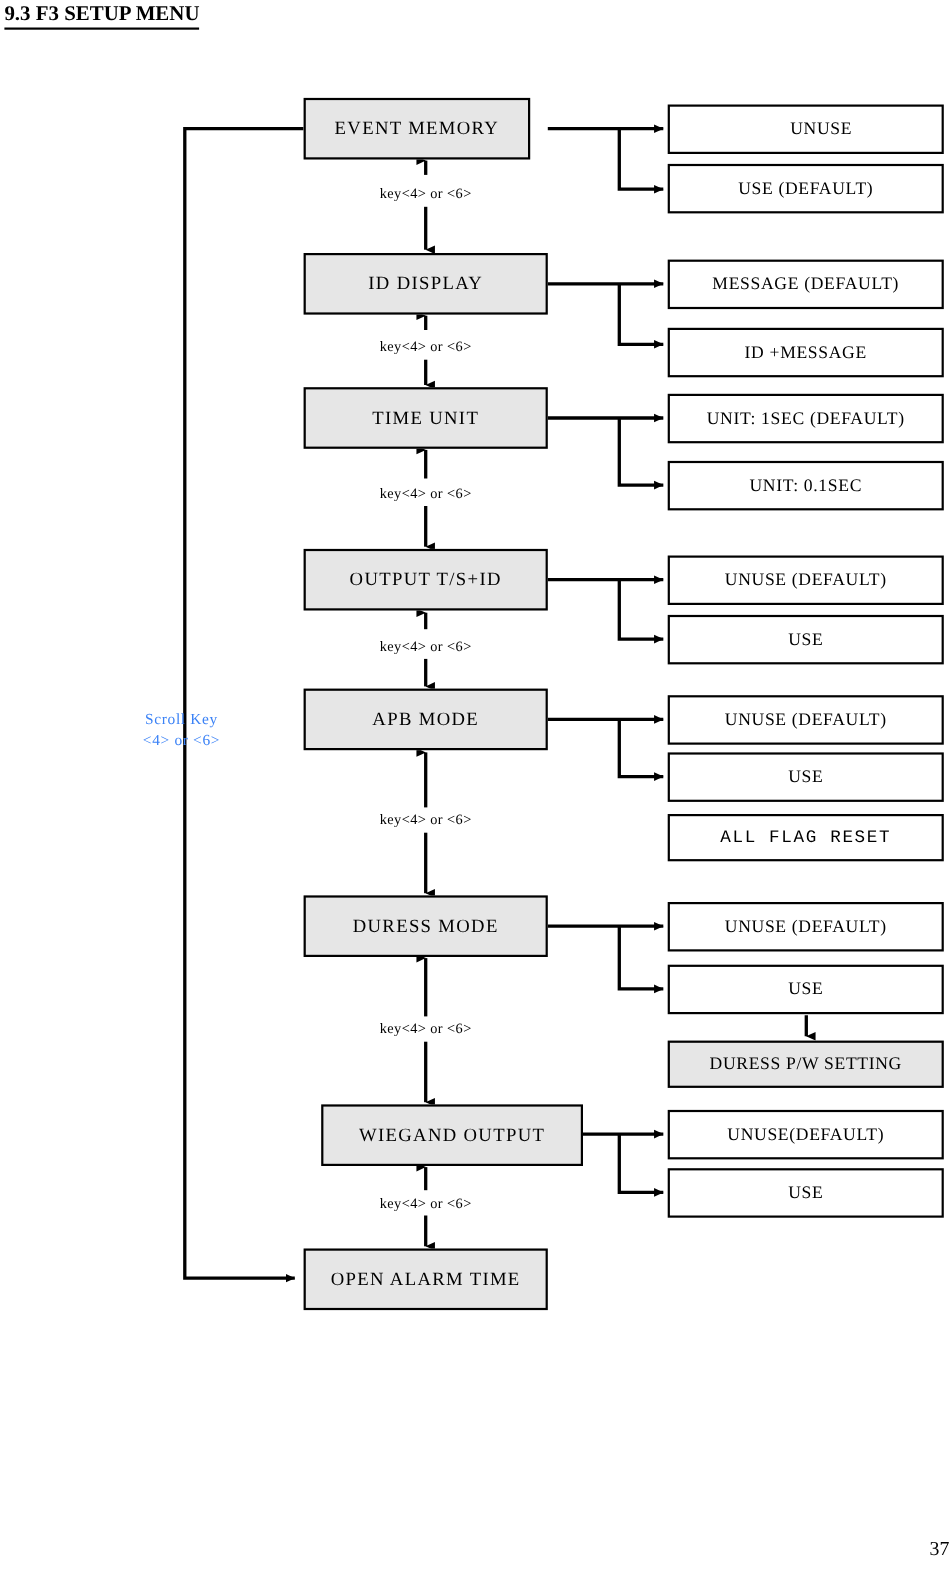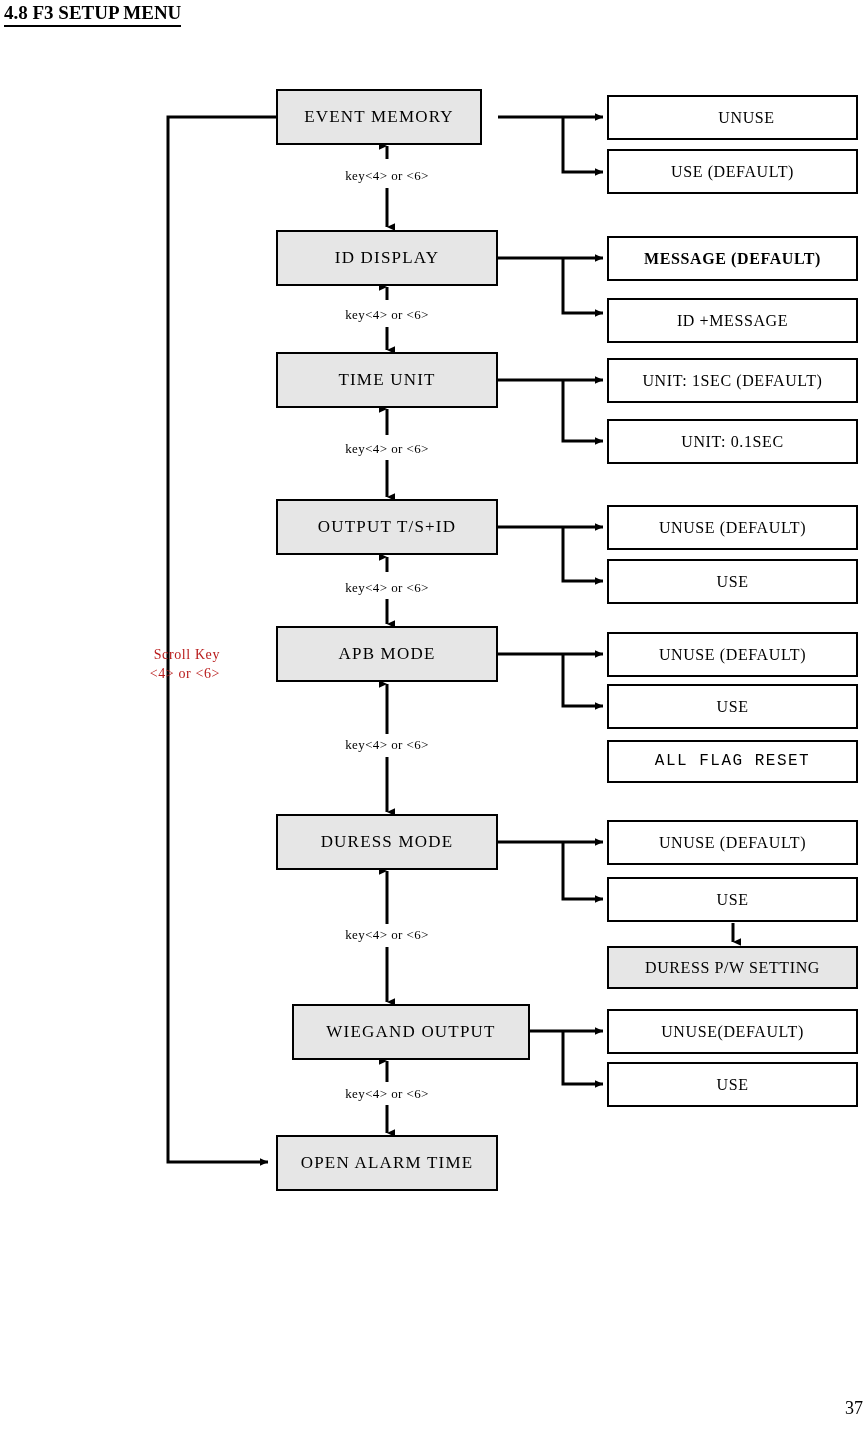--- a/index.html
+++ b/index.html
@@ -90,42 +90,42 @@
     letter-spacing: 0.4px;
     color: #000;
     white-space: nowrap;
     text-align: center;
   }
   .scroll-label {
     position: absolute;
     font-family: "Liberation Serif", "DejaVu Serif", serif;
     font-size: 14px;
     letter-spacing: 0.6px;
-    color: #b91c1c;
-    text-align: right;
+    color: #3b82f6;
+    text-align: center;
     line-height: 19px;
     white-space: nowrap;
   }
 
   
   #page-number {
     position: absolute;
     left: 0;
     top: 1398px;
     width: 863px;
     text-align: right;
     font-family: "Liberation Serif", "DejaVu Serif", serif;
     font-size: 18px;
     color: #000;
   }
 </style>
 </head>
 <body>
 
-<div id="doc-heading">4.8 F3 SETUP MENU</div>
+<div id="doc-heading">9.3 F3 SETUP MENU</div>
 
 <div id="diagram">
 
   <svg viewBox="0 0 863 1432" xmlns="http://www.w3.org/2000/svg">
     <defs>
       <marker id="arrowR" markerWidth="9" markerHeight="9" refX="8.4" refY="4.5" orient="auto" markerUnits="userSpaceOnUse">
         <path d="M0,0.6 L8.6,4.5 L0,8.4 z" fill="#000"></path>
       </marker>
       <marker id="arrowD" markerWidth="9" markerHeight="9" refX="4.5" refY="8.4" orient="auto" markerUnits="userSpaceOnUse">
         <path d="M0.6,0 L8.4,0 L4.5,8.6 z" fill="#000"></path>
@@ -230,21 +230,21 @@
     <span>OPEN ALARM TIME</span>
   </div>
 
   <div class="node option" style="left:607px; top:95px; width:251px; height:45px;padding-left:28px;">
     <span>UNUSE</span>
   </div>
   <div class="node option" style="left:607px; top:149px; width:251px; height:45px;">
     <span>USE (DEFAULT)</span>
   </div>
 
-  <div class="node option" style="left:607px; top:236px; width:251px; height:45px;font-weight:bold;">
+  <div class="node option" style="left:607px; top:236px; width:251px; height:45px;">
     <span>MESSAGE (DEFAULT)</span>
   </div>
   <div class="node option" style="left:607px; top:298px; width:251px; height:45px;">
     <span>ID +MESSAGE</span>
   </div>
 
   <div class="node option" style="left:607px; top:358px; width:251px; height:45px;">
     <span>UNIT: 1SEC (DEFAULT)</span>
   </div>
   <div class="node option" style="left:607px; top:419px; width:251px; height:45px;">

